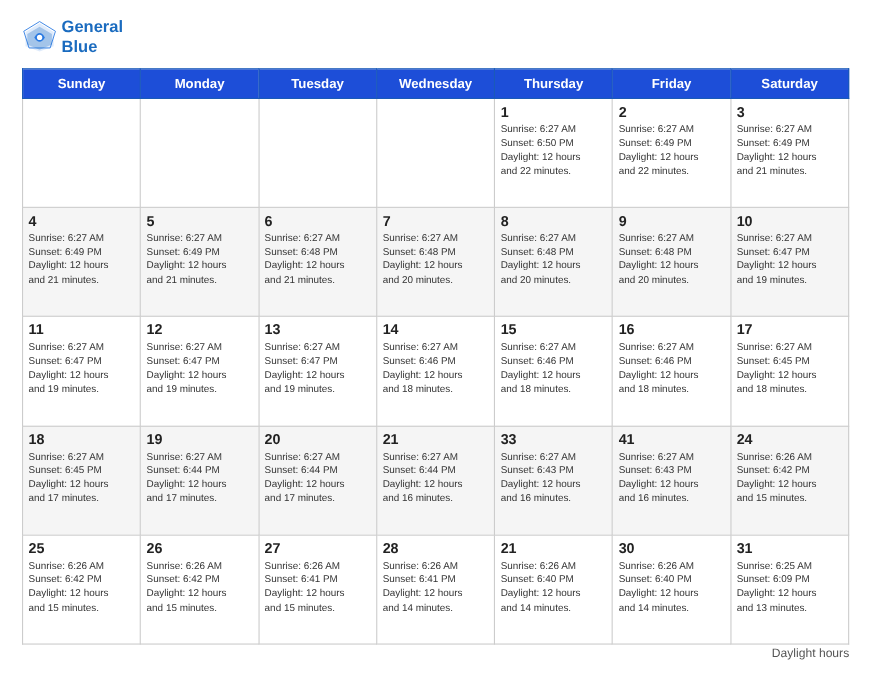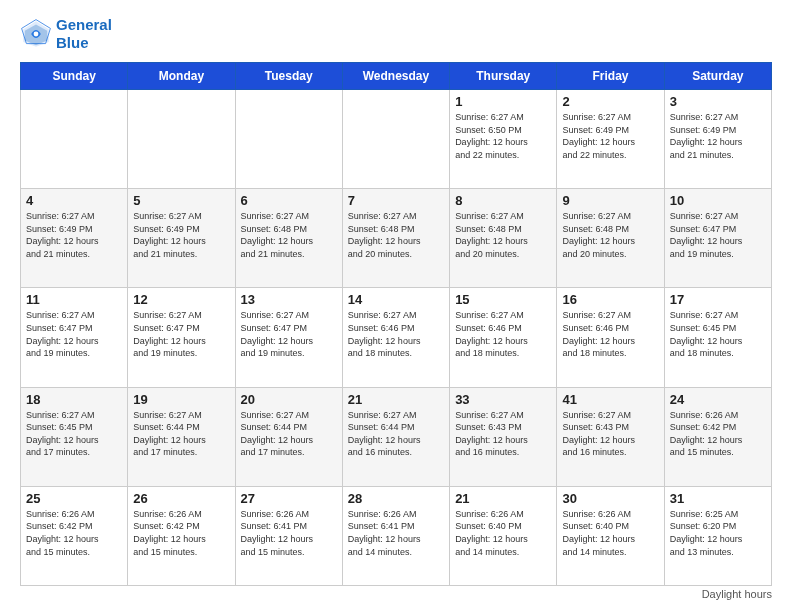--- a/index.html
+++ b/index.html
@@ -356,21 +356,21 @@
           <td>
             <div class="day-num">30</div>
             <div class="day-info" style="white-space: pre-line;">Sunrise: 6:26 AM
 Sunset: 6:40 PM
 Daylight: 12 hours
 and 14 minutes.</div>
           </td>
           <td>
             <div class="day-num">31</div>
             <div class="day-info" style="white-space: pre-line;">Sunrise: 6:25 AM
-Sunset: 6:20 PM
+Sunset: 6:09 PM
 Daylight: 12 hours
 and 13 minutes.</div>
           </td>
         </tr>
       </tbody>
   </table>
 
   <div class="footer">
     <span>Daylight hours</span>
   </div>

